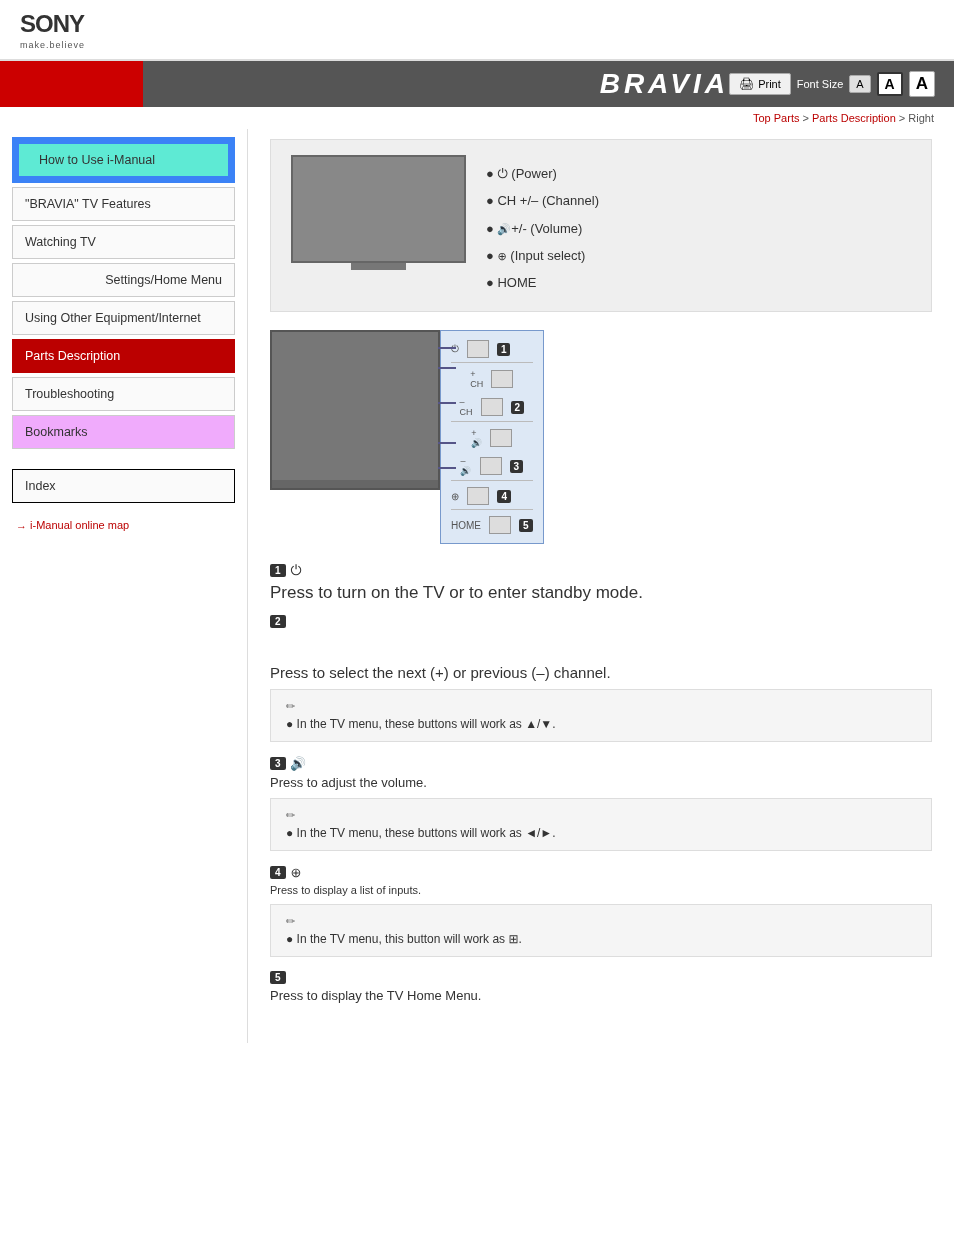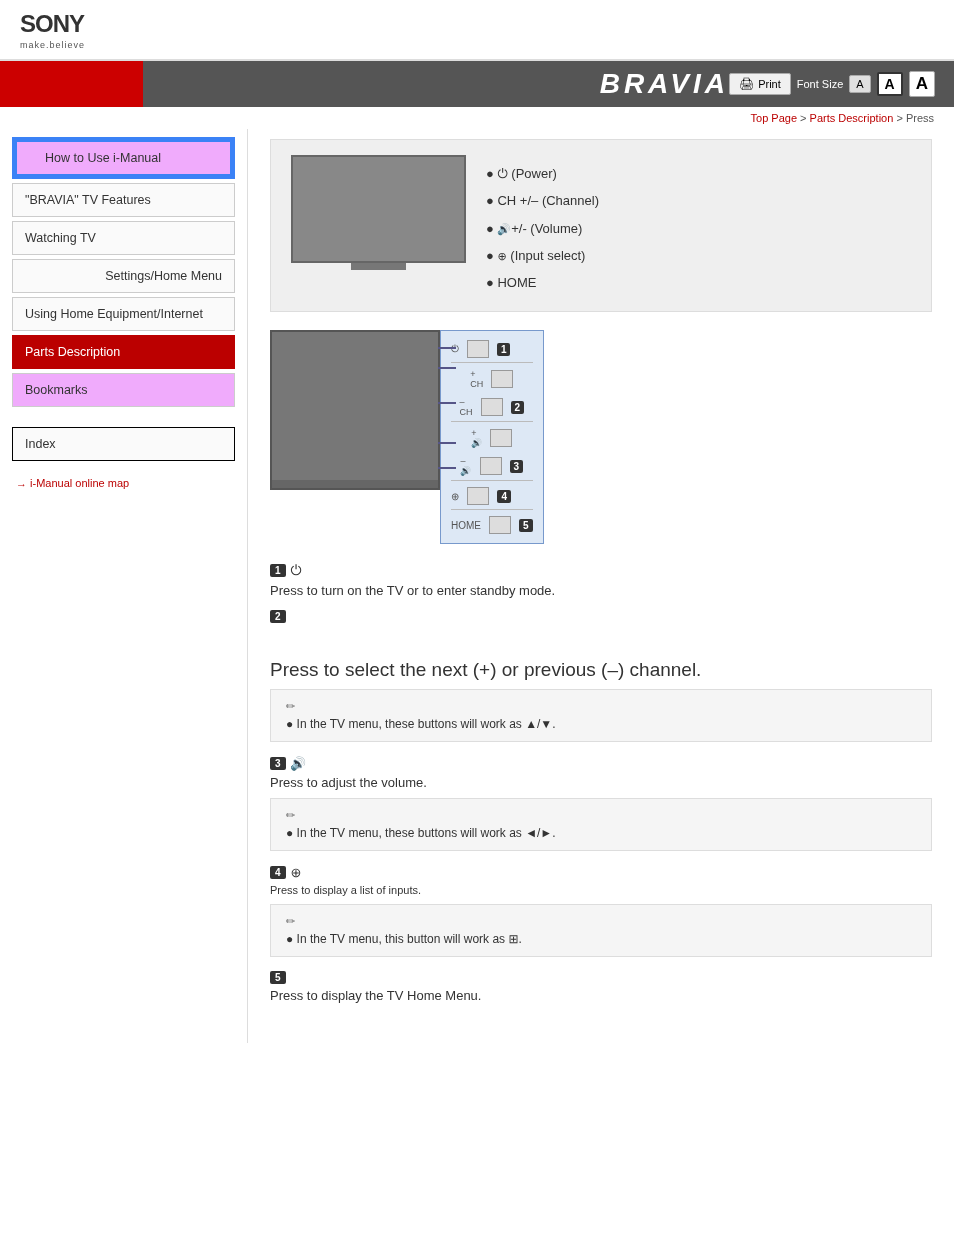--- a/index.html
+++ b/index.html
@@ -23,47 +23,50 @@
       <span>Print</span>
     </button>
     <span style="font-size: 11px; color: #fff;">Font Size</span>
     <button style="background: #e0e0e0; border: 1px solid #aaa; padding: 2px 6px; cursor: pointer; font-size: 11px; border-radius: 2px;">A</button>
     <button style="background: #fff; border: 2px solid #333; padding: 2px 6px; cursor: pointer; font-size: 14px; font-weight: bold; border-radius: 2px;">A</button>
     <button style="background: #fff; border: 1px solid #aaa; padding: 2px 6px; cursor: pointer; font-size: 17px; font-weight: bold; border-radius: 2px;">A</button>
   </div>
 </div>
 
 <div style="text-align: right; padding: 5px 20px; font-size: 11px; color: #555;">
-  <a href="#" style="color: #b00; text-decoration: none;">Top Page</a>
+  <a href="#" style="color: #b00; text-decoration: none;">Top Parts</a>
   <span> &gt; </span>
   <a href="#" style="color: #b00; text-decoration: none;">Parts Description</a>
   <span> &gt; </span>
-  <span>Press</span>
+  <span>Right</span>
 </div>
 
 <div style="display: flex;">
 
   <div style="width: 248px; min-width: 248px; padding: 8px 12px; border-right: 1px solid #ddd;">
-    <a href="#" style="display: block; padding: 9px 28px; border: 5px solid #3b82f6; margin-bottom: 4px; font-size: 12.5px; color: #333; text-decoration: none; background: #f0abfc;">
+    <a href="#" style="display: block; padding: 9px 20px; border: 7px solid #3b82f6; margin-bottom: 4px; font-size: 12.5px; color: #333; text-decoration: none; background: #5eead4;">
       <span>How to Use i-Manual</span>
     </a>
     <a href="#" style="display: block; padding: 9px 12px; border: 1px solid #ccc; margin-bottom: 4px; font-size: 12.5px; color: #333; text-decoration: none; background: #fafafa;">
       <span>"BRAVIA" TV Features</span>
     </a>
     <a href="#" style="display: block; padding: 9px 12px; border: 1px solid #ccc; margin-bottom: 4px; font-size: 12.5px; color: #333; text-decoration: none; background: #fafafa;">
       <span>Watching TV</span>
     </a>
     <a href="#" style="display: block; padding: 9px 12px; border: 1px solid #ccc; margin-bottom: 4px; font-size: 12.5px; color: #333; text-decoration: none; background: #fafafa; text-align: right;">
       <span>Settings/Home Menu</span>
     </a>
     <a href="#" style="display: block; padding: 9px 12px; border: 1px solid #ccc; margin-bottom: 4px; font-size: 12.5px; color: #333; text-decoration: none; background: #fafafa;">
-      <span>Using Home Equipment/Internet</span>
+      <span>Using Other Equipment/Internet</span>
     </a>
     <a href="#" style="display: block; padding: 9px 12px; border: 1px solid #ccc; margin-bottom: 4px; font-size: 12.5px; color: #fff; text-decoration: none; background: #b00; border-color: #b00;">
       <span>Parts Description</span>
+    </a>
+    <a href="#" style="display: block; padding: 9px 12px; border: 1px solid #ccc; margin-bottom: 4px; font-size: 12.5px; color: #333; text-decoration: none; background: #fafafa;">
+      <span>Troubleshooting</span>
     </a>
     <a href="#" style="display: block; padding: 9px 12px; border: 1px solid #ccc; margin-bottom: 4px; font-size: 12.5px; color: #333; text-decoration: none; background: #f0abfc;">
       <span>Bookmarks</span>
     </a>
     <a href="#" style="display: block; padding: 9px 12px; border: 1px solid #000000; margin-top: 20px; margin-bottom: 4px; font-size: 12.5px; color: #333; text-decoration: none; background: #fafafa;">
       <span>Index</span>
     </a>
     <a href="#" style="display: block; padding: 8px 4px; font-size: 11px; color: #b00; text-decoration: none; margin-top: 8px;">
       <span style="color: #b00;">→ </span><span>i-Manual online map</span>
     </a>
@@ -139,26 +142,26 @@
           <div style="width: 22px; height: 18px; background: #ddd; border: 1px solid #999;"></div>
           <span style="background: #333; color: #fff; font-size: 10px; font-weight: bold; padding: 1px 4px; border-radius: 2px;">5</span>
         </div>
       </div>
     </div>
 
     <div style="display: flex; align-items: center; gap: 5px; margin: 10px 0 4px 0; font-size: 14px;">
       <span style="background: #333; color: #fff; font-size: 10px; font-weight: bold; padding: 1px 5px; border-radius: 2px;">1</span>
       <span style="font-size: 14px;">⏻</span>
     </div>
-    <p style="font-size: 13px; margin-bottom: 12px;">Press to turn on the TV or to enter standby mode.</p>
+    <p style="font-size: 17px; margin-bottom: 12px;">Press to turn on the TV or to enter standby mode.</p>
 
     <div style="display: flex; align-items: center; gap: 5px; margin: 8px 0 4px 0; font-size: 14px;">
       <span style="background: #333; color: #fff; font-size: 10px; font-weight: bold; padding: 1px 5px; border-radius: 2px;">2</span>
     </div>
-    <p style="font-size: 19px; margin-bottom: 8px; margin-top: 36px;">Press to select the next (+) or previous (–) channel.</p>
+    <p style="font-size: 15px; margin-bottom: 8px; margin-top: 36px;">Press to select the next (+) or previous (–) channel.</p>
     <div style="background: #f5f5f5; border: 1px solid #ddd; padding: 10px 15px; margin-bottom: 14px; font-size: 12px;">
       <div style="font-size: 11px; color: #555; margin-bottom: 4px;">✏</div>
       <span>● In the TV menu, these buttons will work as ▲/▼.</span>
     </div>
 
     <div style="display: flex; align-items: center; gap: 5px; margin: 8px 0 4px 0; font-size: 14px;">
       <span style="background: #333; color: #fff; font-size: 10px; font-weight: bold; padding: 1px 5px; border-radius: 2px;">3</span>
       <span style="font-size: 13px;">🔊</span>
     </div>
     <p style="font-size: 13px; margin-bottom: 8px;">Press to adjust the volume.</p>

